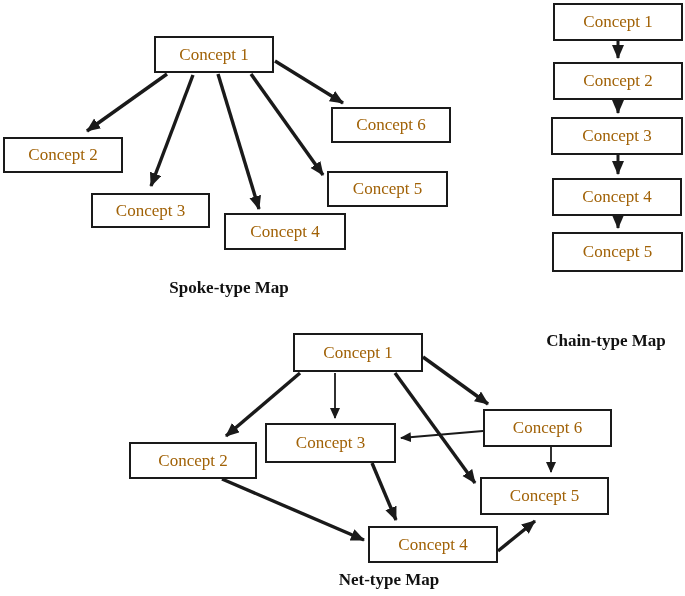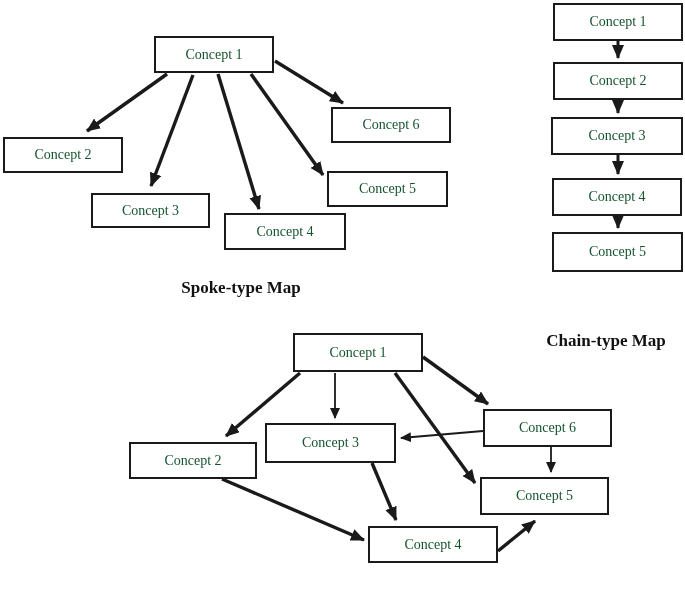--- a/index.html
+++ b/index.html
@@ -22,34 +22,34 @@
     pointer-events: none;
   }
   .node {
     position: absolute;
     box-sizing: border-box;
     border: 2px solid #1a1a1a;
     background: #ffffff;
     display: flex;
     align-items: center;
     justify-content: center;
-    font-size: 14px;
-    color: #14532d;
+    font-size: 17px;
+    color: #a16207;
     white-space: nowrap;
     text-align: right;
   }
   .caption {
     position: absolute;
     transform: translateX(-50%);
     font-weight: bold;
     font-size: 17px;
     color: #111111;
     white-space: nowrap;
   }
-  .caption-spoke { left: 241px; top: 278px; }
+  .caption-spoke { left: 229px; top: 278px; }
   .caption-chain { left: 606px; top: 287px; margin-top: 44px; }
   .caption-net   { left: 389px; top: 570px; }
   line.edge { stroke: #1a1a1a; fill: none; }
   line.edge-thick  { stroke-width: 3.4px; }
   line.edge-chain  { stroke-width: 3px; }
   line.edge-medium { stroke-width: 2.2px; }
   line.edge-thin   { stroke-width: 1.8px; }
 </style>
 </head>
 <body>
@@ -79,20 +79,21 @@
       <line x1="395" y1="373" x2="475" y2="483" class="edge edge-thick" marker-end="url(#ah-big)"></line>
       <line x1="483" y1="431" x2="401" y2="438" class="edge edge-medium" marker-end="url(#ah-small)"></line>
       <line x1="551" y1="447" x2="551" y2="472" class="edge edge-thin" marker-end="url(#ah-small)"></line>
       <line x1="222" y1="479" x2="364" y2="540" class="edge edge-thick" marker-end="url(#ah-big)"></line>
       <line x1="372" y1="463" x2="396" y2="520" class="edge edge-thick" marker-end="url(#ah-big)"></line>
       <line x1="498" y1="551" x2="535" y2="521" class="edge edge-thick" marker-end="url(#ah-big)"></line>
     </svg>
 
   <div class="caption caption-spoke">Spoke-type Map</div>
   <div class="caption caption-chain">Chain-type Map</div>
+  <div class="caption caption-net">Net-type Map</div>
 <div class="node" style="left: 154px; top: 36px; width: 120px; height: 37px;">Concept 1</div>
     <div class="node" style="left: 3px; top: 137px; width: 120px; height: 36px;">Concept 2</div>
     <div class="node" style="left: 91px; top: 193px; width: 119px; height: 35px;">Concept 3</div>
     <div class="node" style="left: 224px; top: 213px; width: 122px; height: 37px;">Concept 4</div>
     <div class="node" style="left: 327px; top: 171px; width: 121px; height: 36px;">Concept 5</div>
     <div class="node" style="left: 331px; top: 107px; width: 120px; height: 36px;">Concept 6</div>
     <div class="node" style="left: 553px; top: 3px; width: 130px; height: 38px;">Concept 1</div>
     <div class="node" style="left: 553px; top: 62px; width: 130px; height: 38px;">Concept 2</div>
     <div class="node" style="left: 551px; top: 117px; width: 132px; height: 38px;">Concept 3</div>
     <div class="node" style="left: 552px; top: 178px; width: 130px; height: 38px;">Concept 4</div>

